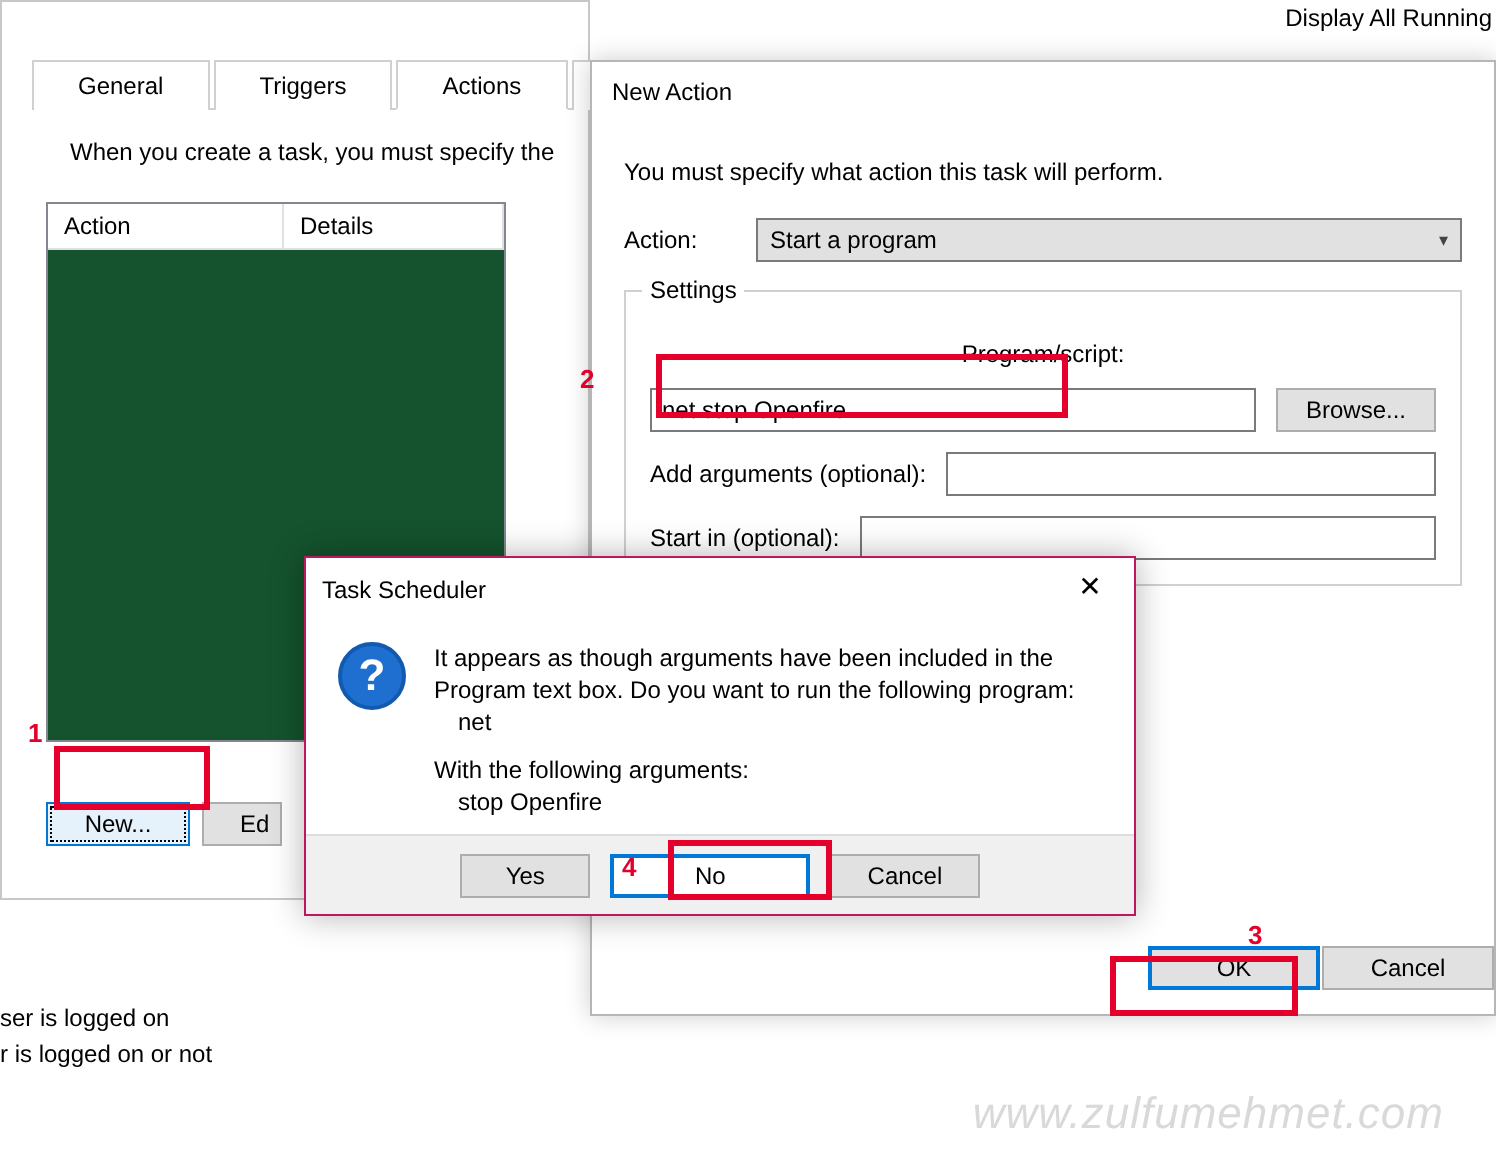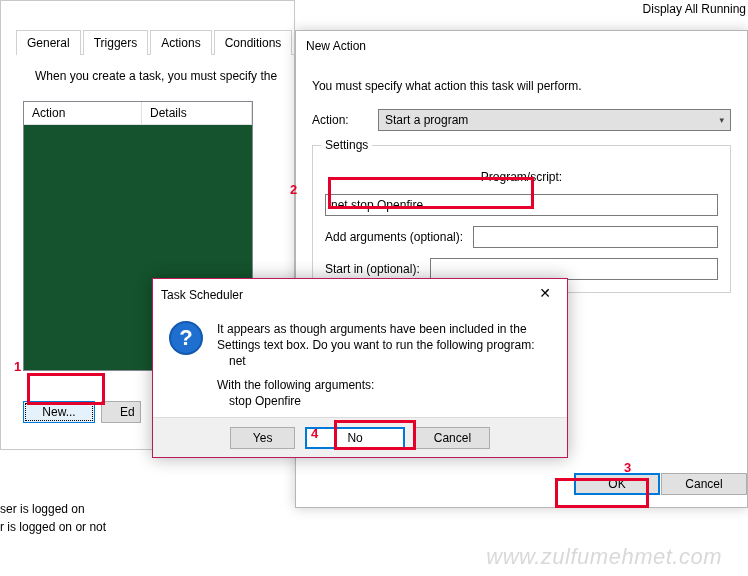--- a/index.html
+++ b/index.html
@@ -1,21 +1,21 @@
 <!DOCTYPE html>
 <html><head>
 <meta charset="utf-8">
 <style>
   * { box-sizing: border-box; margin: 0; padding: 0; font-family: "Segoe UI", Tahoma, sans-serif; font-size: 12px; }
   body { background: #fff; width: 748px; height: 576px; overflow: hidden; position: relative; color: #000; }
 
   
   .task-props { position: absolute; left: 0; top: 0; width: 295px; height: 450px; border: 1px solid #c8c8c8; background: #fff; }
   .tabs { display: flex; gap: 0; margin: 28px 0 0 15px; border-bottom: 1px solid #d0d0d0; }
-  .tab { padding: 5px 10px 4px; border: 1px solid #d0d0d0; border-bottom: none; background: #fff; cursor: pointer; position: relative; top: 1px; margin-right: 2px; }
+  .tab { padding: 5px 22px 4px; border: 1px solid #d0d0d0; border-bottom: none; background: #fff; cursor: pointer; position: relative; top: 1px; margin-right: 2px; }
   .tab.active { background: #fff; border-bottom: 1px solid #fff; }
   .tab-desc { margin: 14px 16px 0 34px; }
   .action-table { margin: 18px 16px 0 22px; border: 1px solid #828790; background: #14532d; width: 230px; height: 270px; }
   .action-table-hdr { display: flex; background: #fff; }
   .action-table-hdr .col { padding: 4px 8px; border-right: 1px solid #e0e0e0; border-bottom: 1px solid #e0e0e0; }
   .action-table-hdr .col1 { width: 118px; }
   .action-table-hdr .col2 { flex: 1; }
   .bottom-buttons { position: absolute; left: 22px; bottom: 26px; display: flex; gap: 6px; }
   .btn { padding: 3px 18px; background: #e1e1e1; border: 1px solid #adadad; cursor: pointer; min-width: 72px; text-align: center; }
   .btn-newfocus { background: #e5f1fb; border: 1px solid #0078d7; outline: 1px dotted #000; outline-offset: -3px; }
@@ -108,20 +108,21 @@
       <div class="select">
         <span>Start a program</span>
         <span class="caret">▾</span>
       </div>
     </div>
     <div class="fieldset">
       <span class="fs-legend">Settings</span>
       <div class="field-label">Program/script:</div>
       <div class="field-row">
         <input class="text-input" value="net stop Openfire" style="">
+        <button class="browse-btn">Browse...</button>
       </div>
       <div class="field-row" style="justify-content:space-between;">
         <span>Add arguments (optional):</span>
         <input class="text-input short-input" value="" style="">
       </div>
       <div class="field-row" style="justify-content:space-between;">
         <span>Start in (optional):</span>
         <input class="text-input short-input" value="" style="">
       </div>
     </div>
@@ -134,21 +135,21 @@
 
 <div class="msgbox">
   <div class="msgbox-title">
     <span>Task Scheduler</span>
     <span class="msgbox-close">✕</span>
   </div>
   <div class="msgbox-body">
     <div class="info-icon">?</div>
     <div class="msgbox-text">
       <div>It appears as though arguments have been included in the</div>
-      <div>Settings text box. Do you want to run the following program:</div>
+      <div>Program text box. Do you want to run the following program:</div>
       <div class="indent">net</div>
       <div style="height:8px;"></div>
       <div>With the following arguments:</div>
       <div class="indent">stop Openfire</div>
     </div>
   </div>
   <div class="msgbox-foot">
     <button class="msg-yes">Yes</button>
     <button class="msg-no">No</button>
     <button class="msg-cancel">Cancel</button>

